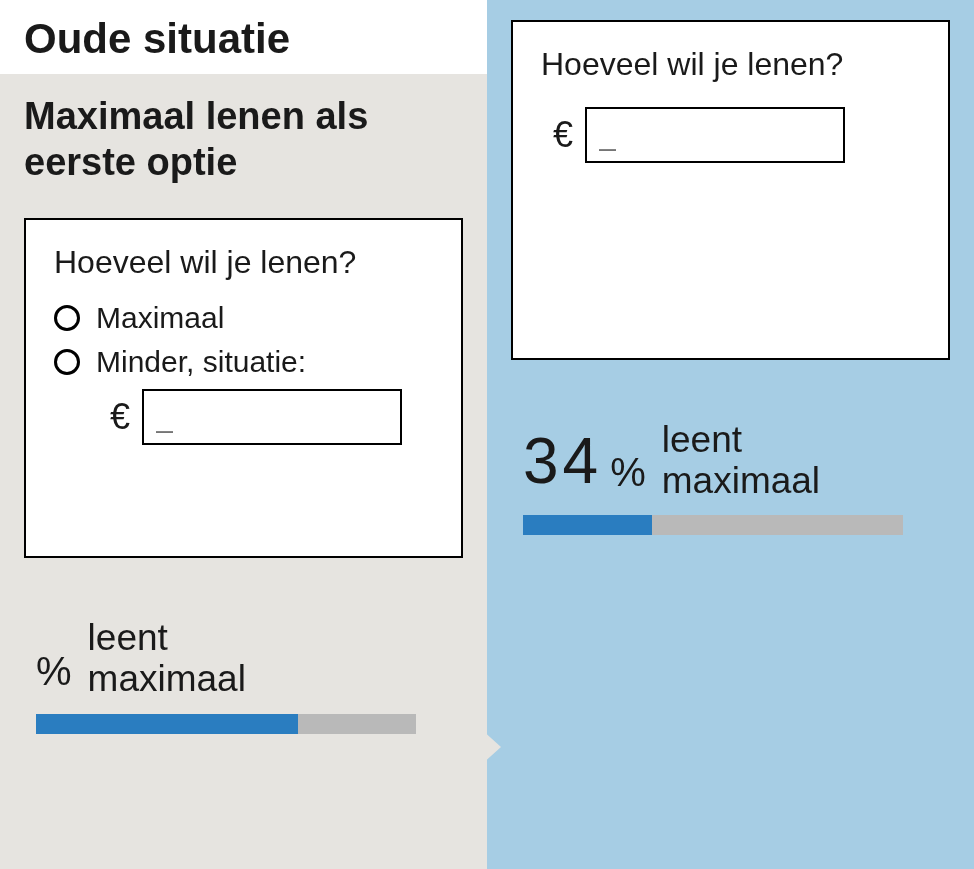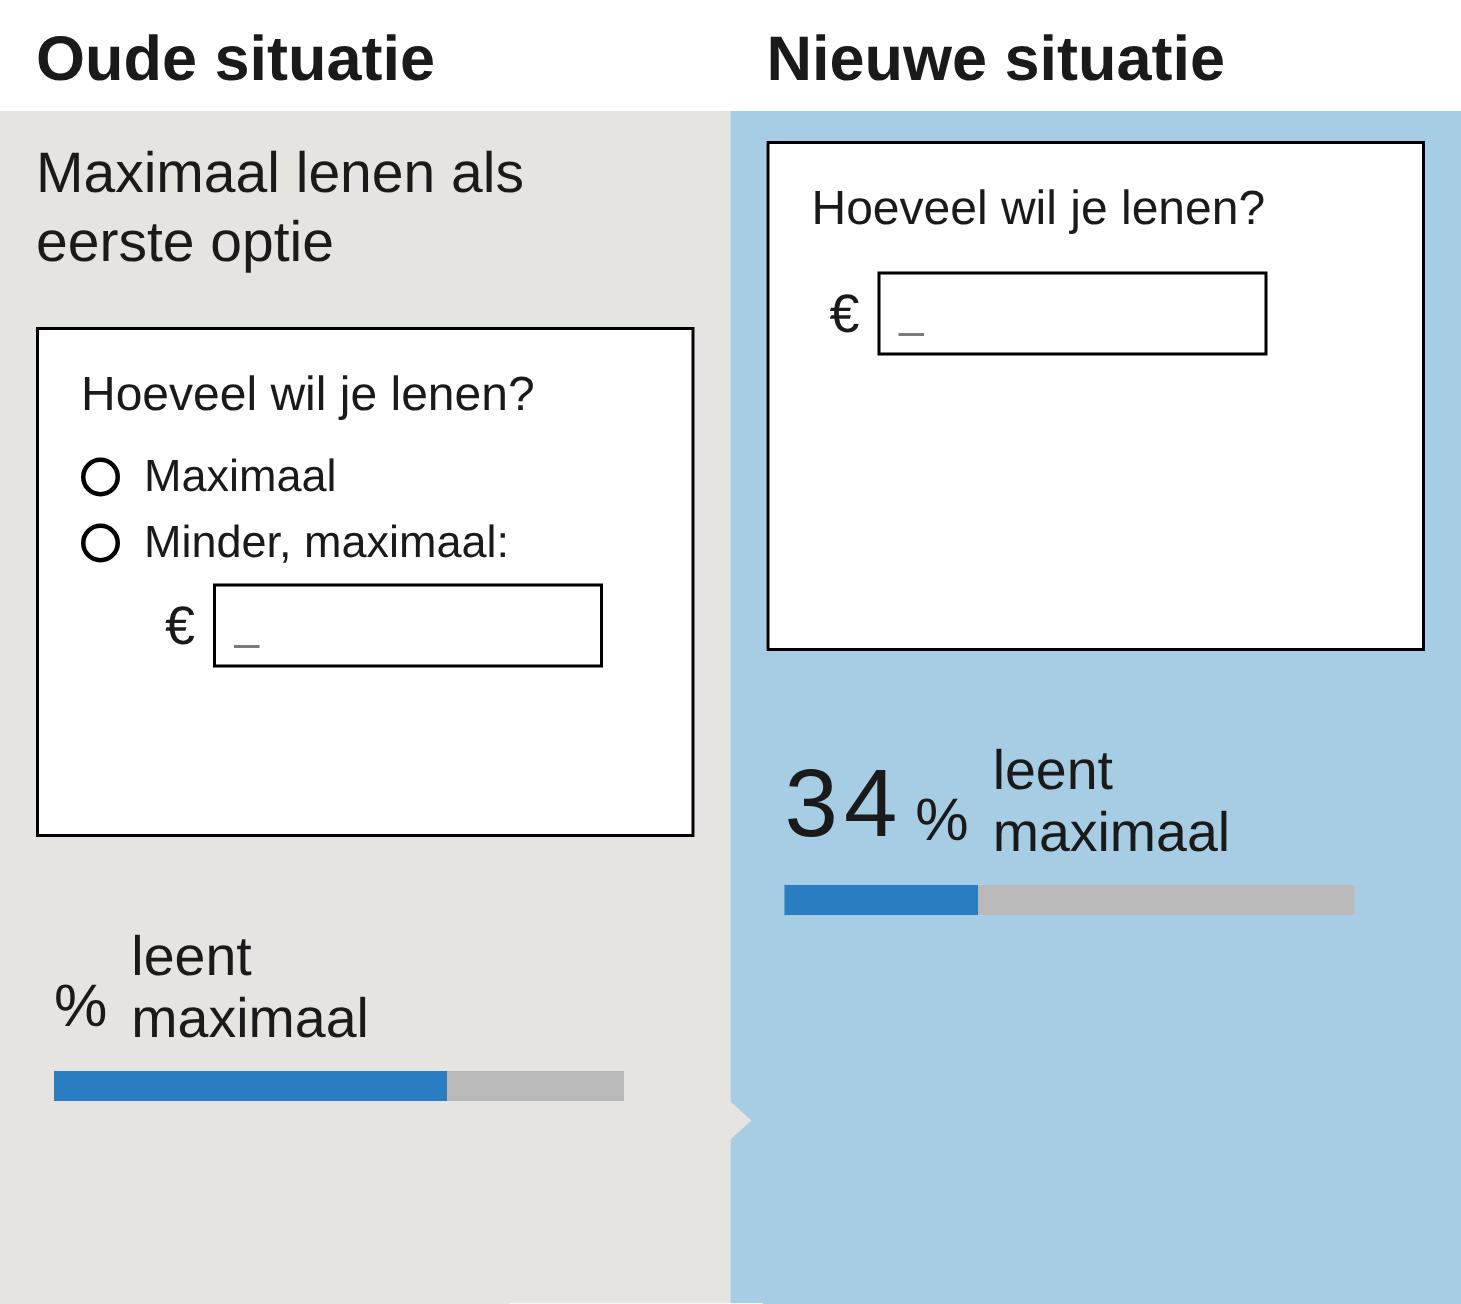--- a/index.html
+++ b/index.html
@@ -30,21 +30,21 @@
     line-height: 1.1;
   }
   .col-body {
     flex: 1;
     padding: 20px 24px 24px 24px;
   }
   .col-left .col-body { background: #e6e4e0; }
   .col-right .col-body { background: #a6cde4; }
   .subtitle {
     font-size: 38px;
-    font-weight: 400;
+    font-weight: 700;
     line-height: 1.2;
     margin-bottom: 28px;
     min-height: 96px;
   }
   .mock {
     background: #fff;
     border: 2px solid #000;
     padding: 24px 12px 28px 28px;
     height: 340px;
   }
@@ -148,21 +148,21 @@
       <div class="mock">
         <div class="mock-question">Hoeveel wil je lenen?</div>
 
         <div class="radio-row">
           <span class="radio-circle"></span>
           <span class="radio-label">Maximaal</span>
         </div>
 
         <div class="radio-row">
           <span class="radio-circle"></span>
-          <span class="radio-label">Minder, maximaal:</span>
+          <span class="radio-label">Minder, situatie:</span>
         </div>
 
         <div class="amount-row indented">
           <span class="euro">€</span>
           <input class="amount-input" placeholder="_" style="">
         </div>
       </div>
 
       <div class="stat-row">
         <span class="stat-pct">%</span>
@@ -174,21 +174,20 @@
 
       <div class="bar">
         <div class="bar-fill" style="width:69%"></div>
       </div>
 
     </div>
   </div>
 
   <div class="col col-right">
     <div class="arrow"></div>
-    <div class="col-header">Nieuwe situatie</div>
     <div class="col-body">
 
       <div class="mock">
         <div class="mock-question">Hoeveel wil je lenen?</div>
 
         <div class="amount-row standalone">
           <span class="euro">€</span>
           <input class="amount-input" placeholder="_" style="">
         </div>
       </div>

